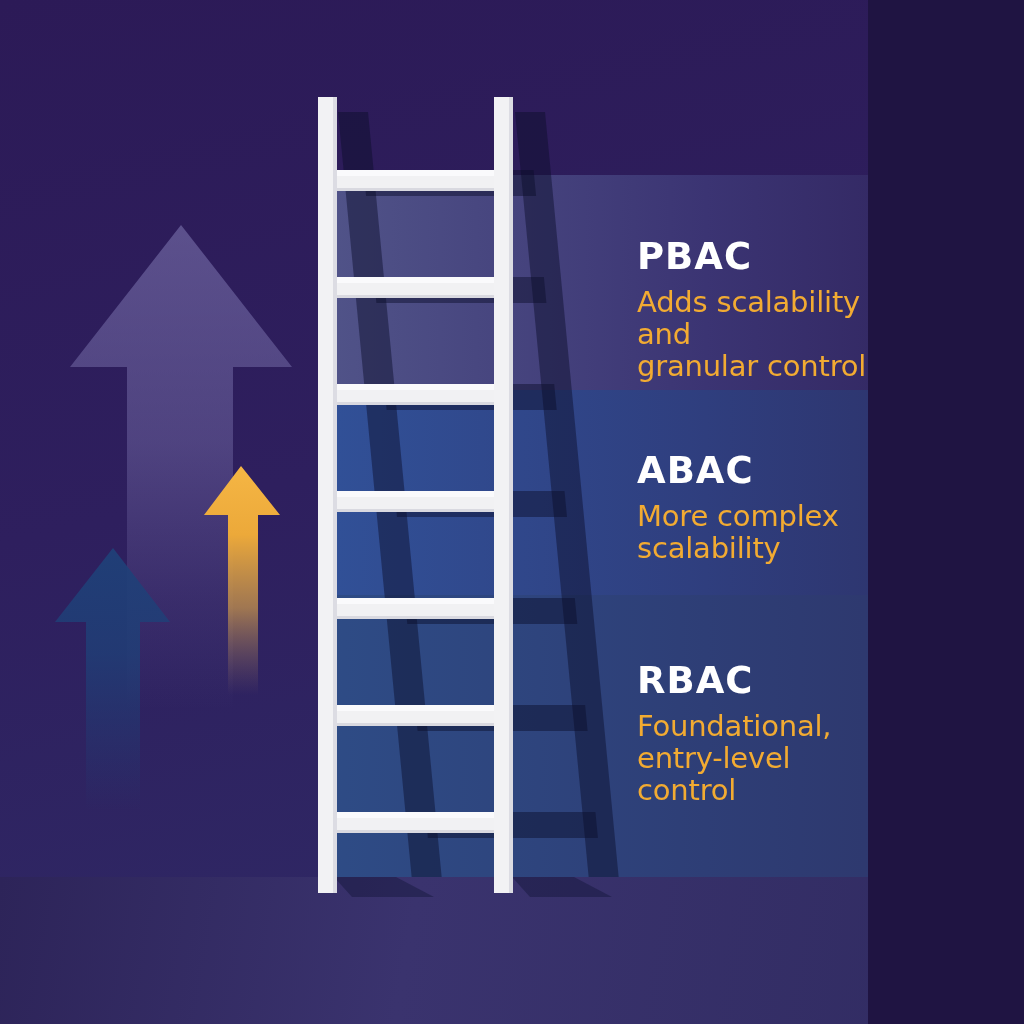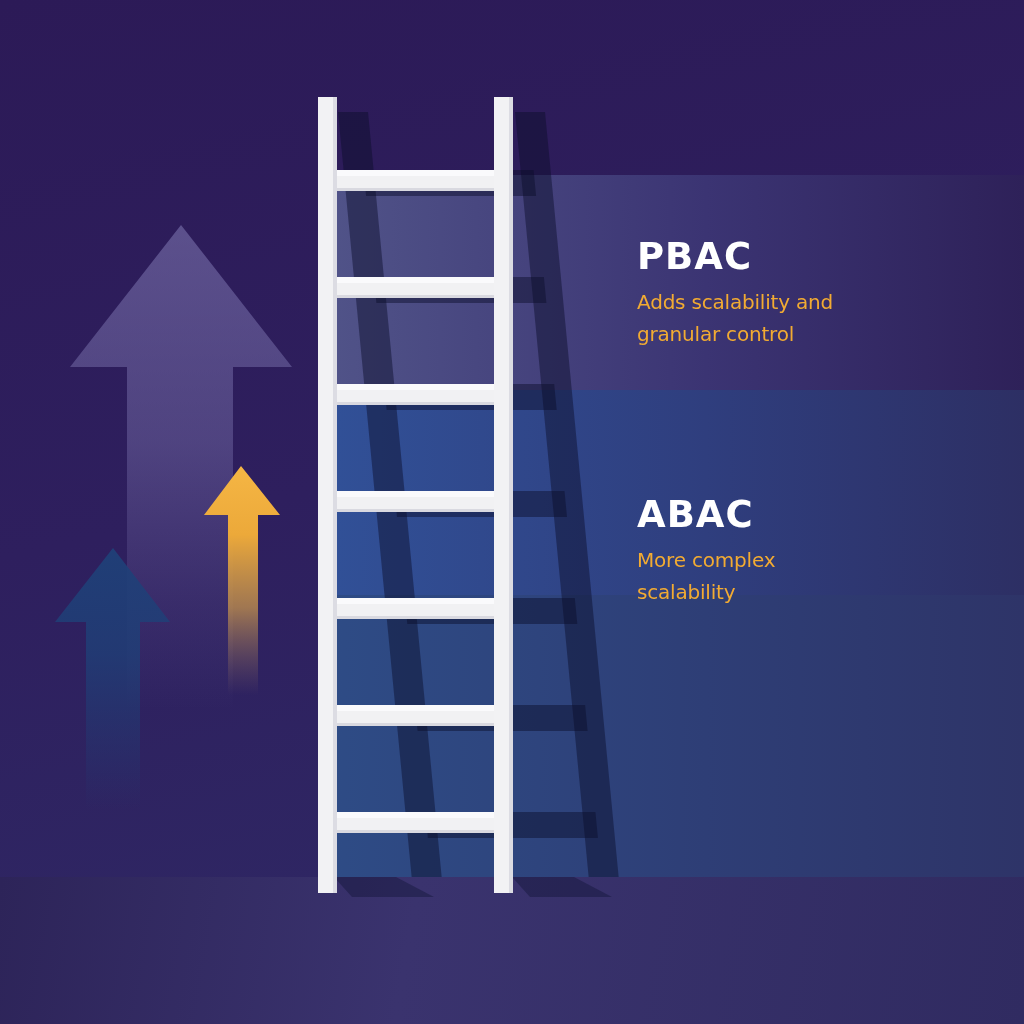--- a/index.html
+++ b/index.html
@@ -1,36 +1,36 @@
 <!DOCTYPE html>
 <html style="--accent: #F2AB32; --title-color: #FFFFFF; --bg-top: #2C1A57; --bg-mid: #2E1F5E; --bg-bottom: #2F2B67; --floor-left: #2D2459; --floor-mid: #3A336E; --floor-right: #302B61; --band-pbac-left: #515489; --band-pbac-right: #2E2159; --band-abac-left: #315198; --band-abac-right: #2D2F64; --band-rbac-left: #2E4C86; --band-rbac-right: #2E3468; --ladder-white: #F2F2F4; --arrow-gold: #F2B13C; --arrow-ghost: #8A84BE; --arrow-navy: #1F4078;"><head>
 <meta charset="utf-8">
 <style>
   html,body{margin:0;padding:0;background:#1f1442;}
   .stage{
-    position:relative;width:1024px;height:1024px;overflow:hidden;
+    position:relative;width:868px;height:1024px;overflow:hidden;
     background:linear-gradient(168deg,var(--bg-top,#2C1A57) 0%,var(--bg-mid,#2E1F5E) 45%,var(--bg-bottom,#2F2B67) 100%);
     font-family:"DejaVu Sans","Liberation Sans",sans-serif;
   }
   
   .band{position:absolute;left:318px;width:706px;}
   #band-pbac{top:175px;height:215px;background:linear-gradient(90deg,var(--band-pbac-left,#515489) 0%,#3B3473 55%,var(--band-pbac-right,#2E2159) 100%);}
   #band-abac{top:390px;height:205px;background:linear-gradient(90deg,var(--band-abac-left,#315198) 0%,#2F3E7E 55%,var(--band-abac-right,#2D2F64) 100%);}
   #band-rbac{top:595px;height:282px;background:linear-gradient(90deg,var(--band-rbac-left,#2E4C86) 0%,#2E3E76 55%,var(--band-rbac-right,#2E3468) 100%);}
   
   .floor{position:absolute;top:877px;left:0;width:1024px;height:147px;
     background:linear-gradient(100deg,var(--floor-left,#2D2459) 0%,var(--floor-mid,#3A336E) 40%,var(--floor-right,#302B61) 100%);}
   svg.art{position:absolute;left:0;top:0;}
   
   .label{position:absolute;left:637px;}
   #label-pbac{top:238px;}
-  #label-abac{top:452px;margin-top:44px;}
+  #label-abac{top:452px;}
   #label-rbac{top:662px;}
   .label .title{display:block;font-size:37px;font-weight:bold;letter-spacing:1px;line-height:38px;color:var(--title-color,#FFFFFF);}
-  .label .desc{display:block;margin-top:10px;font-size:20px;line-height:32px;letter-spacing:-0.2px;color:var(--accent,#F2AB32);white-space:pre-line;}
+  .label .desc{display:block;margin-top:10px;font-size:29px;line-height:32px;letter-spacing:-0.2px;color:var(--accent,#F2AB32);white-space:pre-line;}
 </style>
 </head>
 <body>
 
 <div class="stage">
 
   <div class="band" id="band-pbac"></div>
   <div class="band" id="band-abac"></div>
   <div class="band" id="band-rbac"></div>
 
@@ -138,14 +138,19 @@
   <div class="label" id="label-pbac">
     <span class="title">PBAC</span>
     <span class="desc">Adds scalability and
 granular control</span>
   </div>
   <div class="label" id="label-abac">
     <span class="title">ABAC</span>
     <span class="desc">More complex
 scalability</span>
   </div>
+  <div class="label" id="label-rbac">
+    <span class="title">RBAC</span>
+    <span class="desc">Foundational,
+entry-level control</span>
+  </div>
 
 </div>
 
 </body></html>

